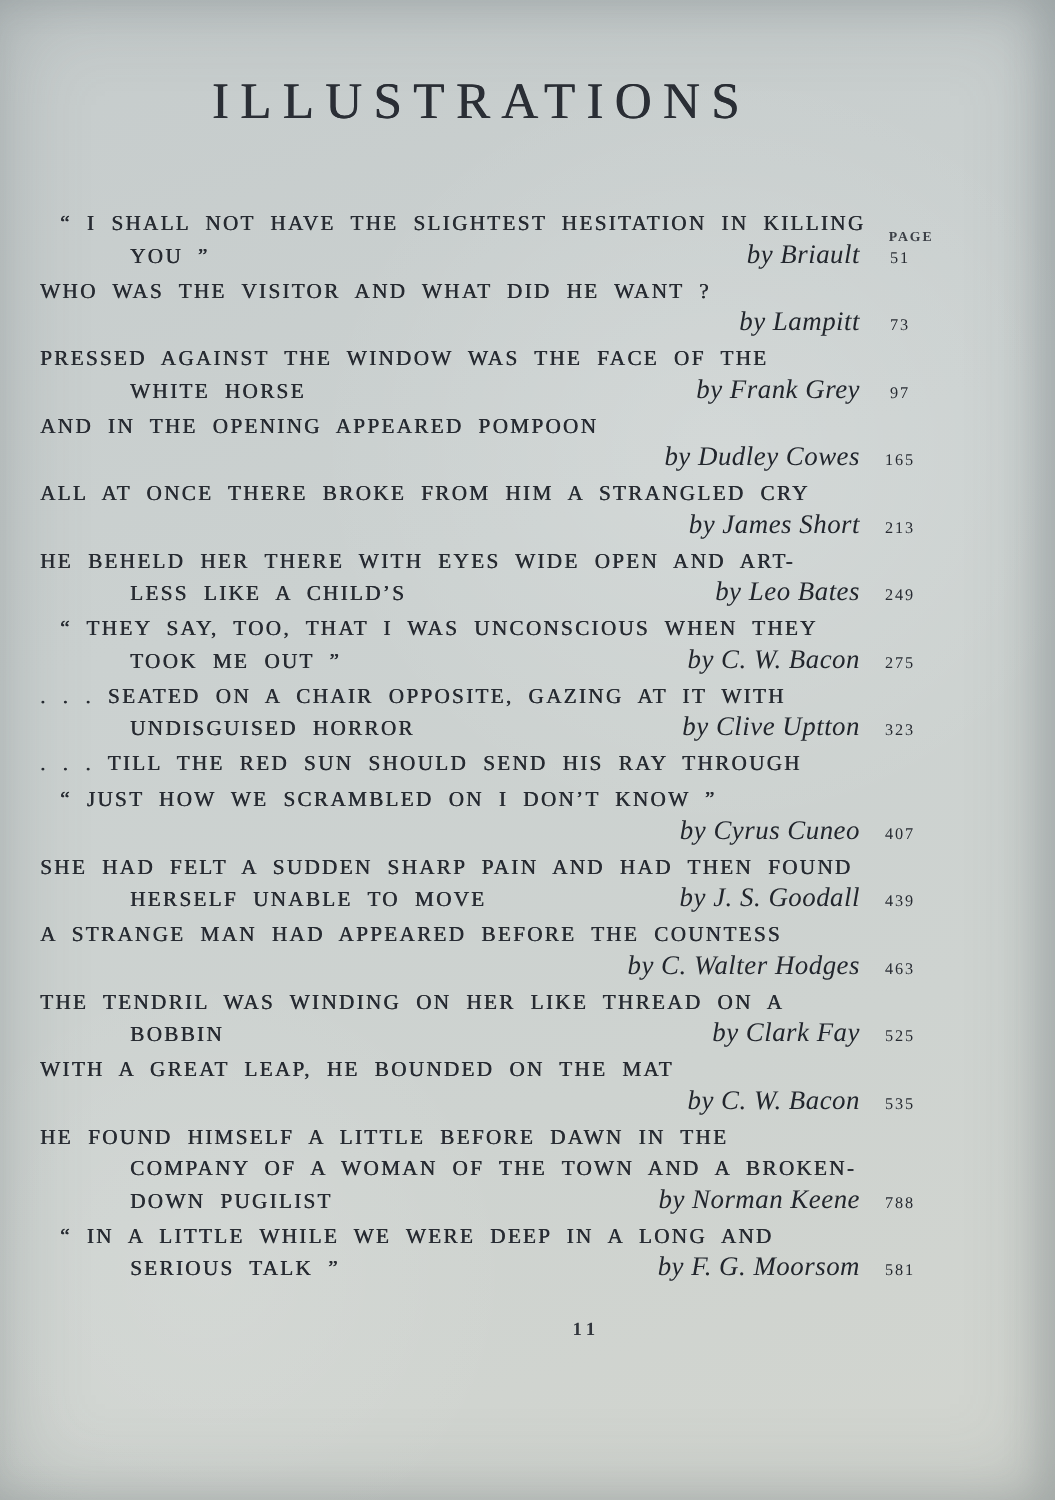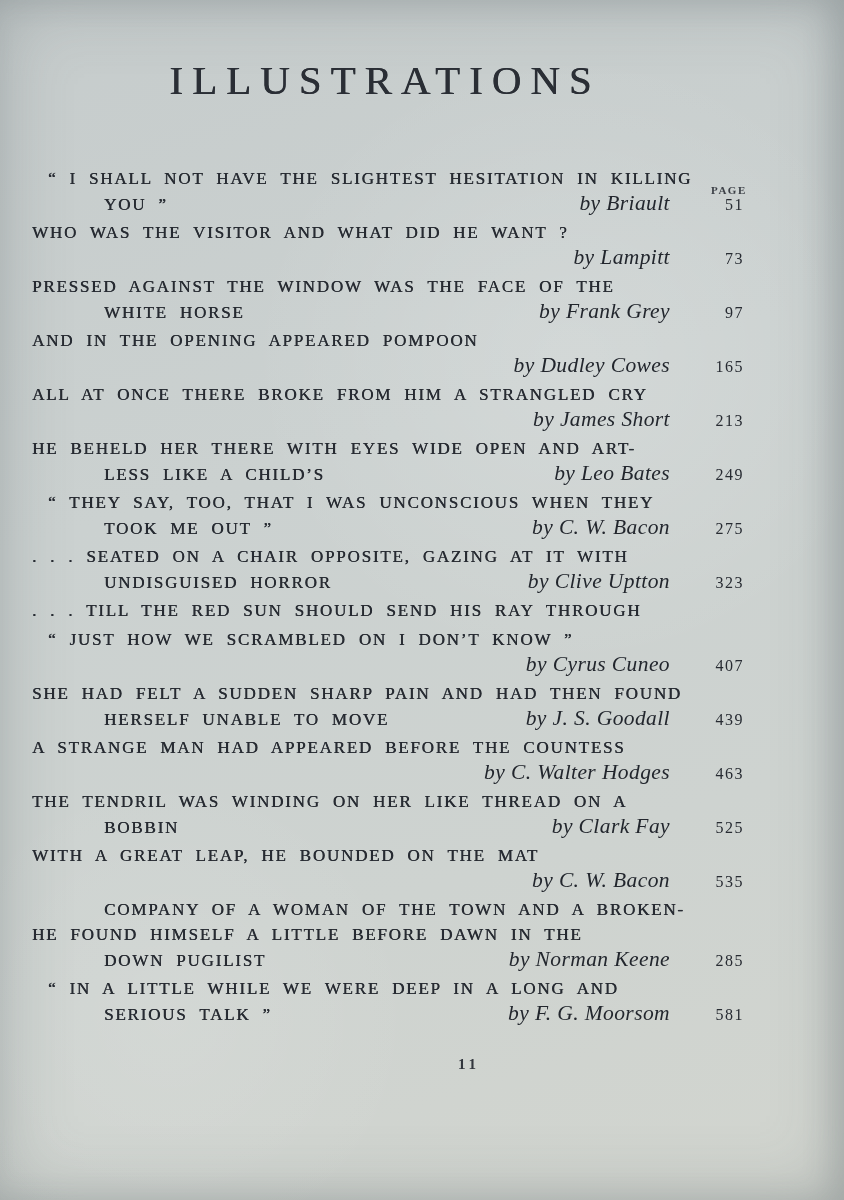--- a/index.html
+++ b/index.html
@@ -51,25 +51,25 @@
   .cap.hang { padding-left:16px; }
   .byline {
     margin-left:auto;
     font-style:italic;
     font-size:21.5px;
     letter-spacing:0.4px;
     color:#22262d;
   }
   .pagenum {
     flex:0 0 48px;
-    margin-left:26px;
-    font-size:16px;
+    margin-left:8px;
+    font-size:13px;
     letter-spacing:1.5px;
     color:#272b32;
-    text-align:right;
+    text-align:center;
   }
   .folio {
     position:absolute; top:1056px; left:0; width:100%;
     text-align:center;
     font-size:15px; letter-spacing:4px;
     color:#32363d;
     font-weight:bold;
     padding-left:47px;
   }
 </style>
@@ -210,29 +210,29 @@
           <span class="cap">WITH A GREAT LEAP, HE BOUNDED ON THE MAT</span>
         </div>
         <div class="row last">
           <span class="cap cont"></span>
           <span class="byline">by C. W. Bacon</span>
           <span class="pagenum">535</span>
         </div>
       </div>
       <div class="entry">
         <div class="row">
+          <span class="cap">HE FOUND HIMSELF A LITTLE BEFORE DAWN IN THE</span>
+        </div>
+        <div class="row">
           <span class="cap cont">COMPANY OF A WOMAN OF THE TOWN AND A BROKEN-</span>
-        </div>
-        <div class="row">
-          <span class="cap">HE FOUND HIMSELF A LITTLE BEFORE DAWN IN THE</span>
         </div>
         <div class="row last">
           <span class="cap cont">DOWN PUGILIST</span>
           <span class="byline">by Norman Keene</span>
-          <span class="pagenum">285</span>
+          <span class="pagenum">788</span>
         </div>
       </div>
       <div class="entry">
         <div class="row">
           <span class="cap hang">“ IN A LITTLE WHILE WE WERE DEEP IN A LONG AND</span>
         </div>
         <div class="row last">
           <span class="cap cont">SERIOUS TALK ”</span>
           <span class="byline">by F. G. Moorsom</span>
           <span class="pagenum">581</span>

